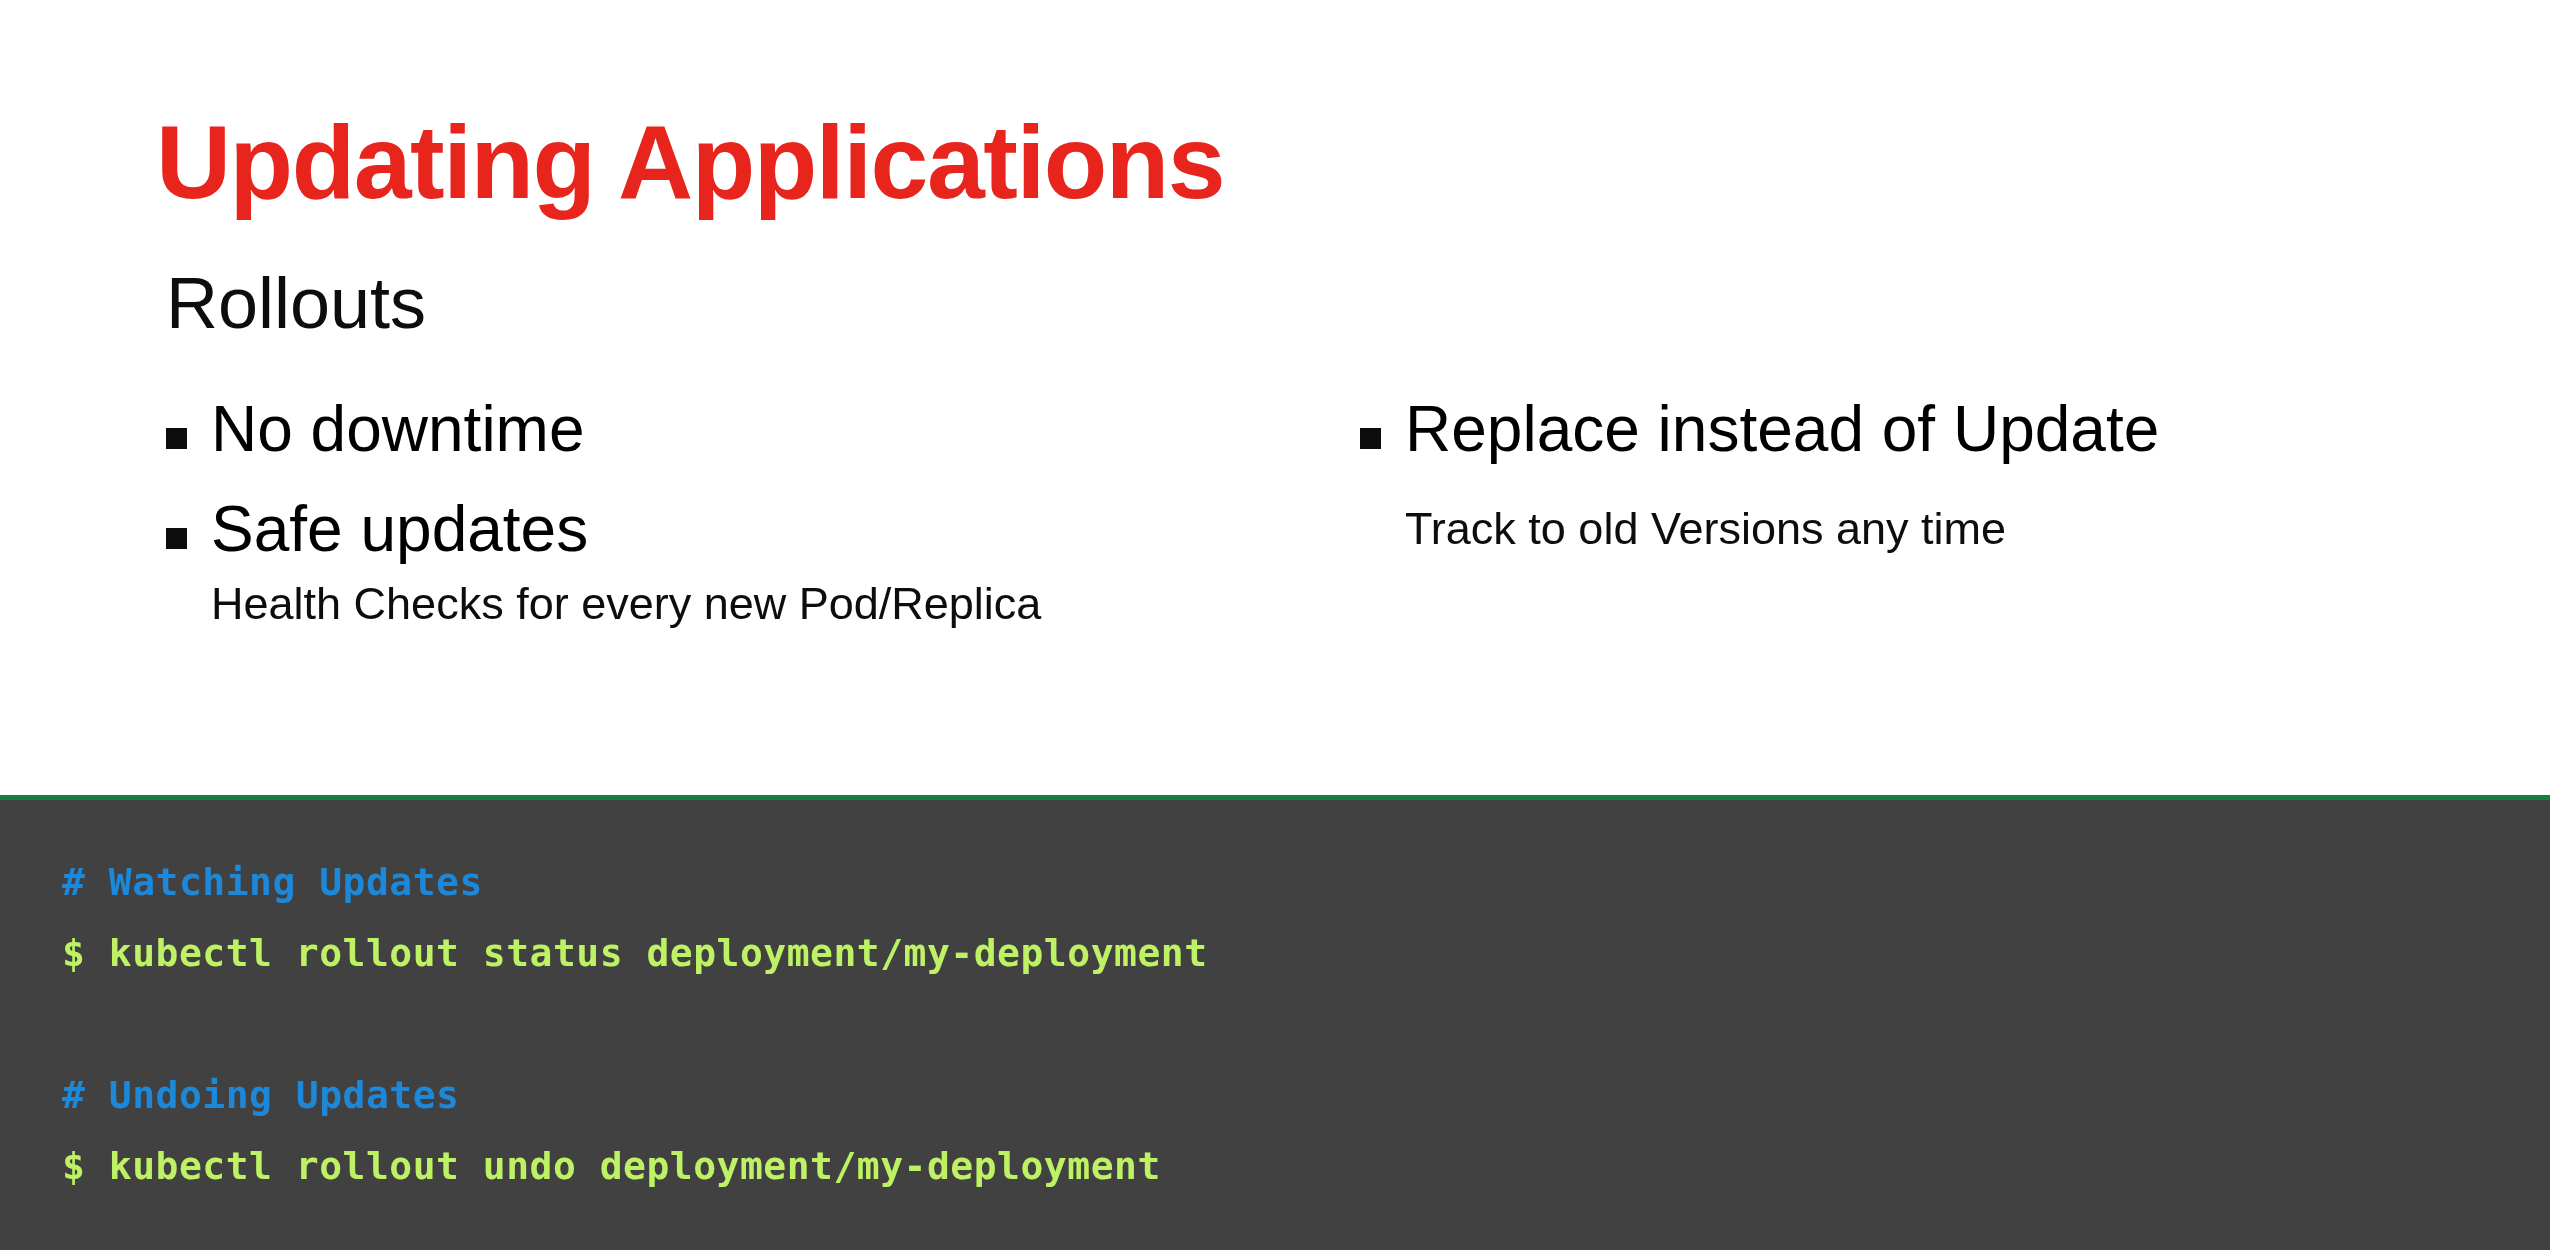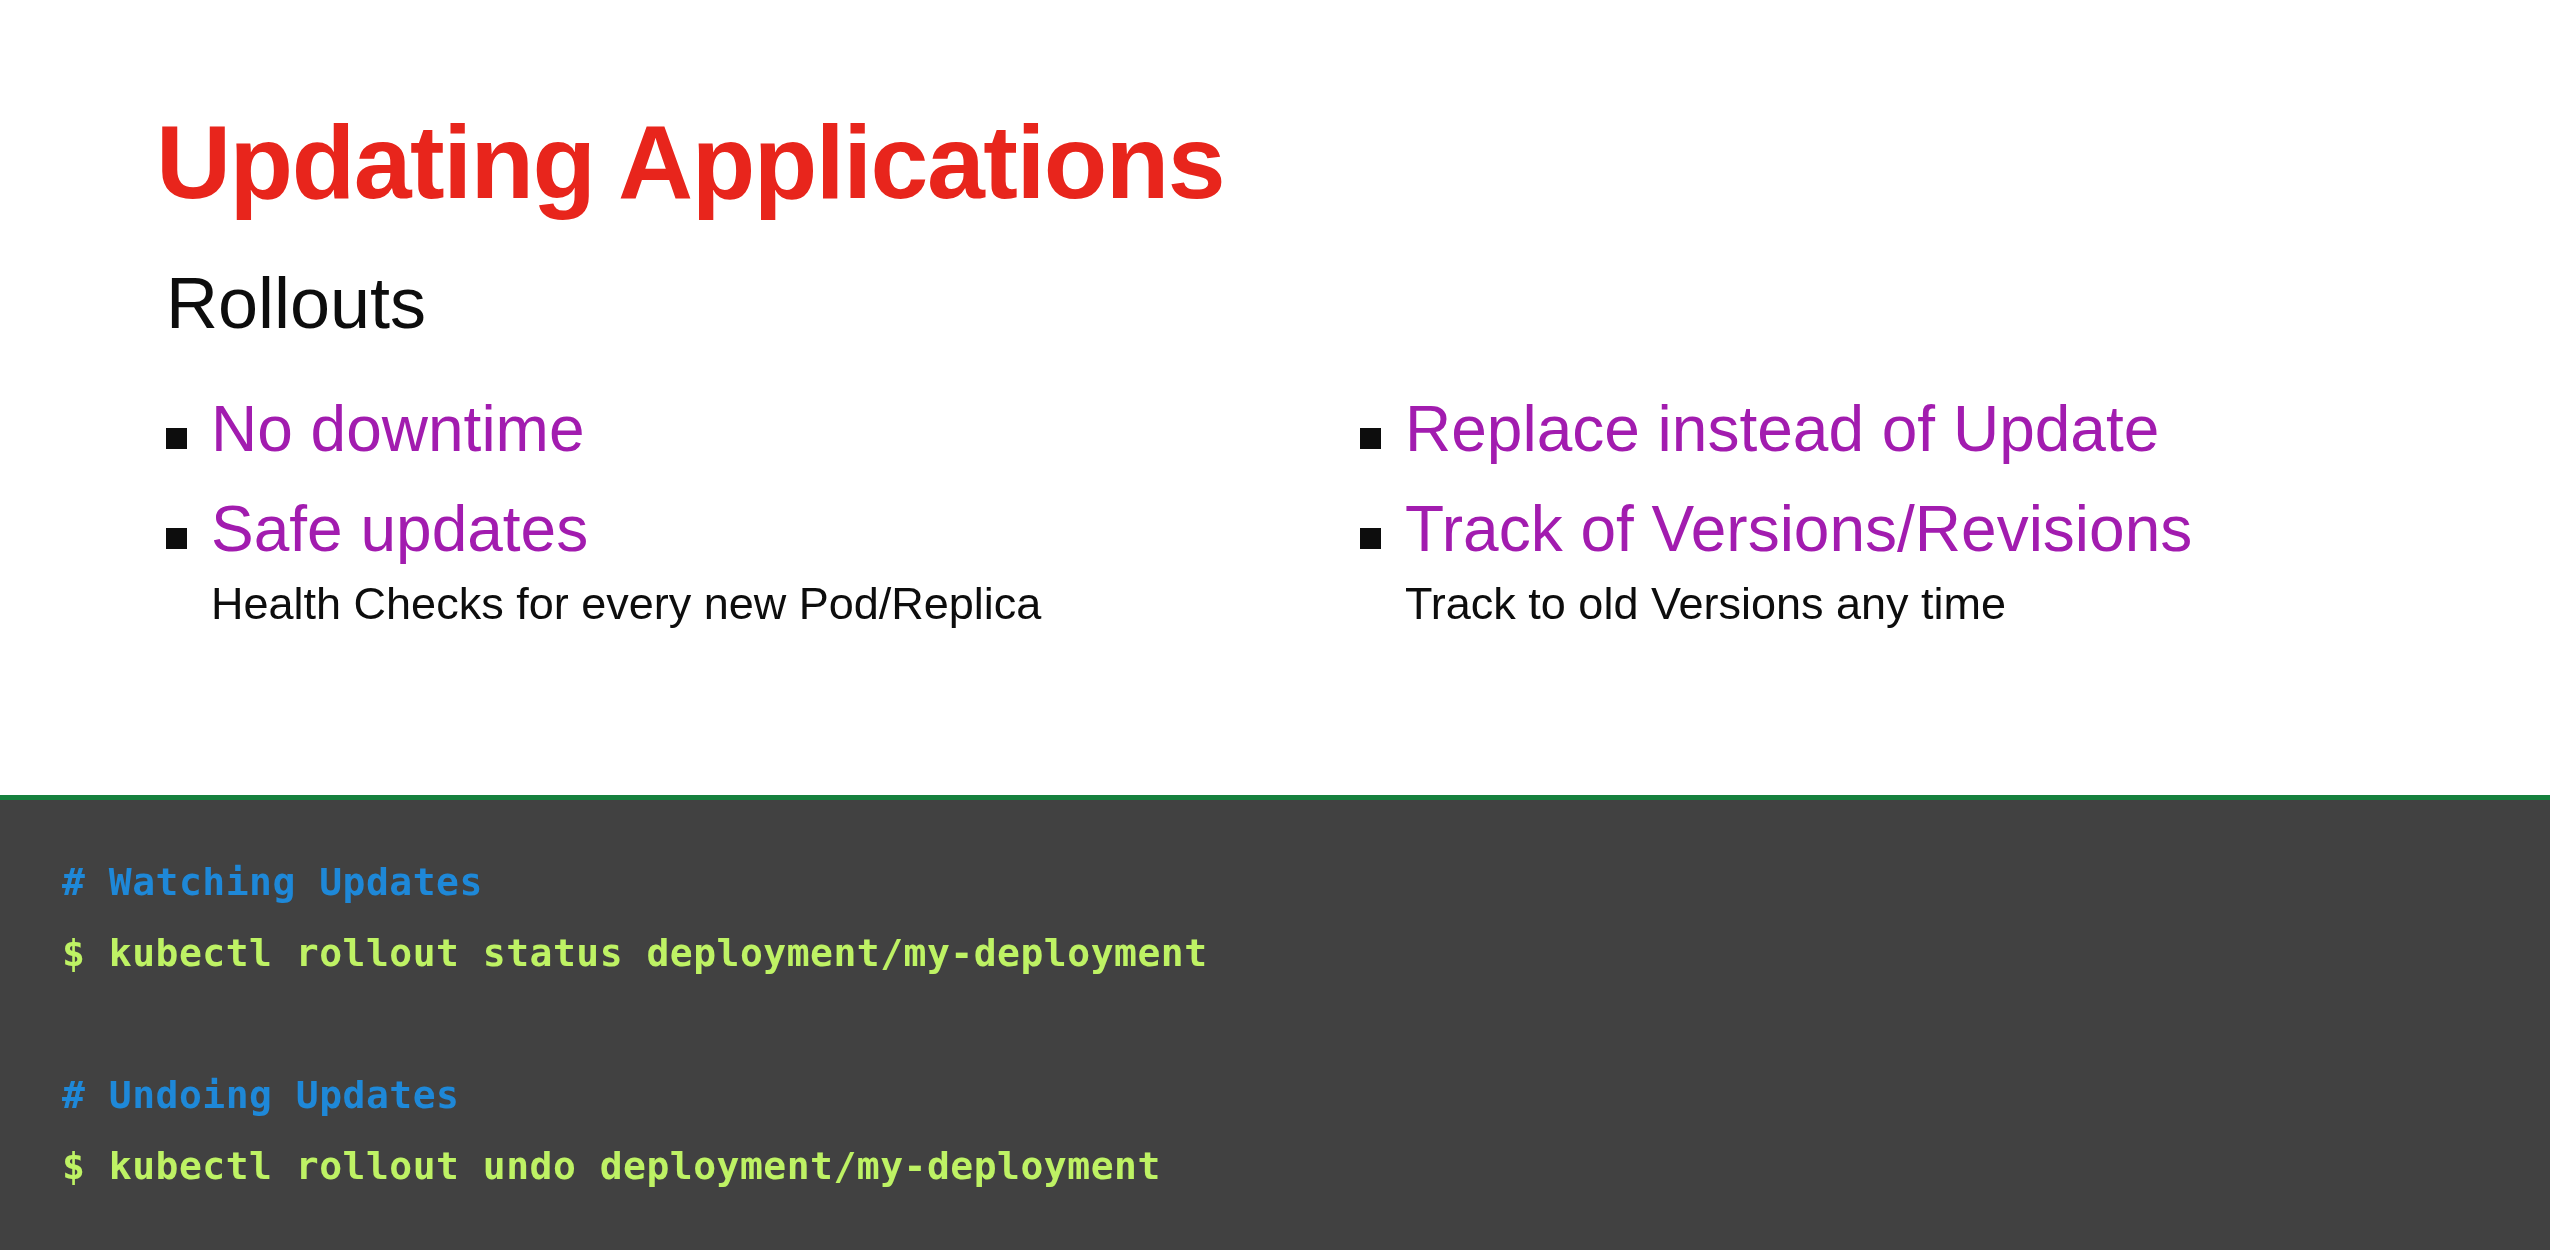--- a/index.html
+++ b/index.html
@@ -83,21 +83,21 @@
     height: 21px;
     background: #0d0d0d;
     margin-top: 36px;
     margin-right: 24px;
   }
 
   .bullet-text {
     font-size: 64px;
     line-height: 1.18;
     font-weight: 300;
-    color: #a21caf;
+    color: #000000;
     white-space: nowrap;
   }
 
   .subtext {
     font-size: 45px;
     line-height: 1.2;
     font-weight: 300;
     color: #0d0d0d;
     margin-left: 45px;
     margin-top: 10px;
@@ -164,24 +164,20 @@
 
       <div class="col col-right">
 
         <div class="bullet-row">
           <span class="bullet-marker"></span>
           <span class="bullet-text">Replace instead of Update</span>
         </div>
 
         <div class="spacer-18"></div>
 
-        <div class="bullet-row">
-          <span class="bullet-marker"></span>
-          <span class="bullet-text">Track of Versions/Revisions</span>
-        </div>
 
         <div class="subtext">Track to old Versions any time</div>
 
       </div>
 
     </div>
   </div>
 
   <div class="code-block">
 

